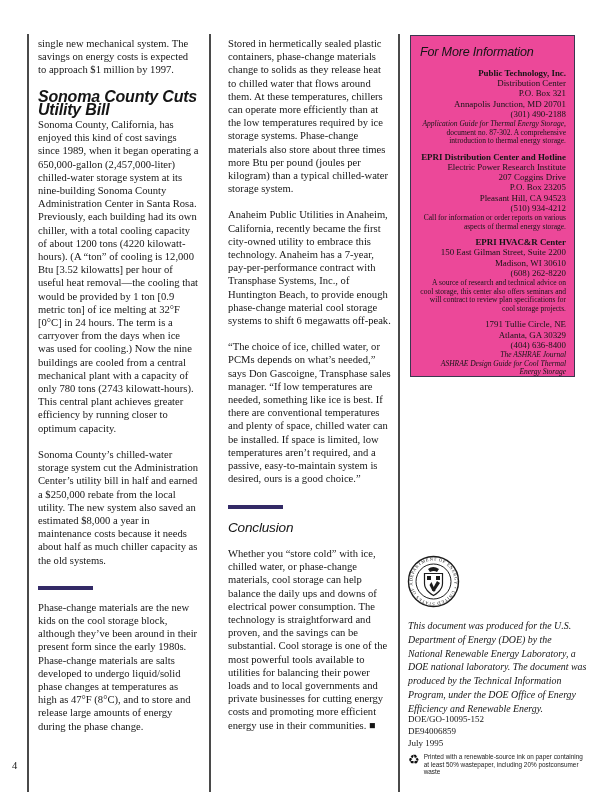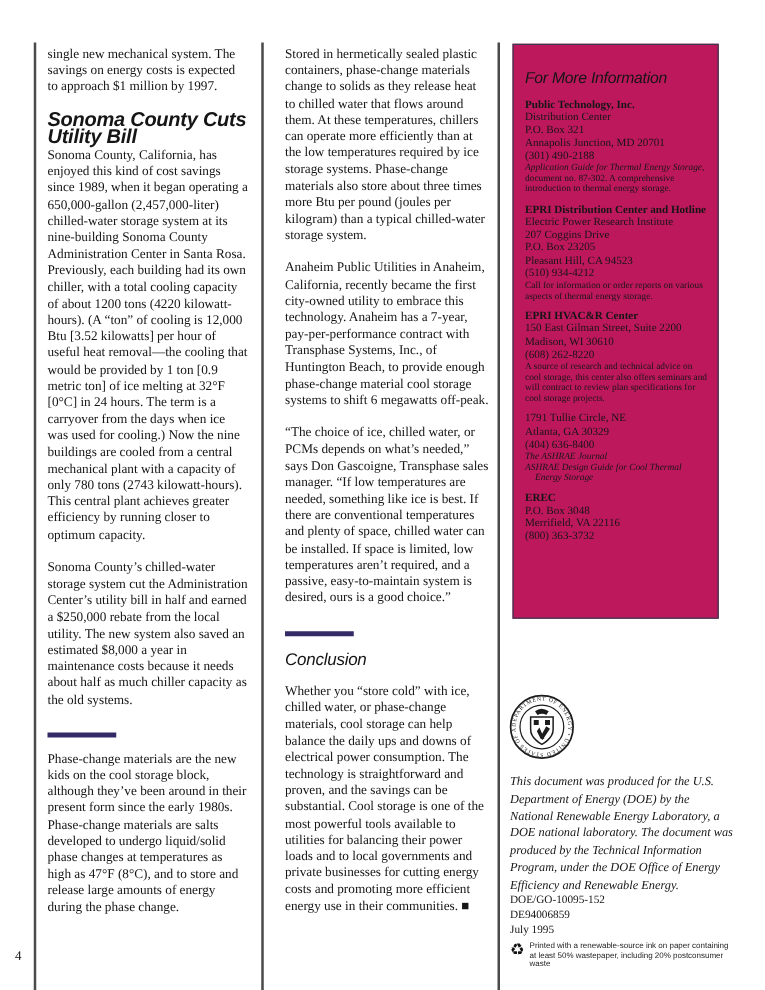--- a/index.html
+++ b/index.html
@@ -13,25 +13,25 @@
   .col-mid{left:228px;width:163px;}
   .col p{margin:0 0 13px 0;}
   .col p:last-child{margin-bottom:0;}
 
   .sub-head{font-family:"Liberation Sans",sans-serif;font-style:italic;font-size:16px;
             letter-spacing:-0.2px;margin:12px 0 2px 0;font-weight:bold;}
   .section-bar{width:55px;height:4px;background:#332a66;margin:19px 0 11px 0;}
   .section-head{font-family:"Liberation Sans",sans-serif;font-style:italic;font-size:13.6px;
                 line-height:15.5px;letter-spacing:-0.2px;margin:0 0 12px 0;}
 
-  .info-box{position:absolute;left:410px;top:35px;width:165px;height:460px;box-sizing:border-box;
-            background:#be185d;border:1.5px solid #3b3750;padding:19px 8px 6px 9px;overflow:hidden;}
+  .info-box{position:absolute;left:410px;top:35px;width:165px;height:342px;box-sizing:border-box;
+            background:#ec4899;border:1.5px solid #3b3750;padding:9px 8px 6px 9px;overflow:hidden;}
   .info-title{font-family:"Liberation Sans",sans-serif;font-style:italic;font-size:12.6px;
               letter-spacing:-0.2px;margin:0 0 9px 0;}
-  .entry{margin-bottom:6px;}
+  .entry{margin-bottom:6px;text-align:right;}
   .entry-name{font-weight:bold;font-size:8.9px;line-height:10.2px;text-indent:-9px;padding-left:9px;}
   .entry-line{font-size:8.9px;line-height:10.2px;}
   .entry-note{font-size:7.5px;line-height:8.6px;margin-top:1px;}
   .entry-note.hang{text-indent:-8px;padding-left:8px;}
   .it{font-style:italic;}
 
   .seal{position:absolute;left:407px;top:555px;width:53px;height:53px;}
   .production-note{position:absolute;left:408px;top:619px;width:180px;font-style:italic;
                    font-size:9.9px;line-height:13.8px;}
   .doc-numbers{position:absolute;left:408px;top:714px;font-size:9px;line-height:11.8px;}

